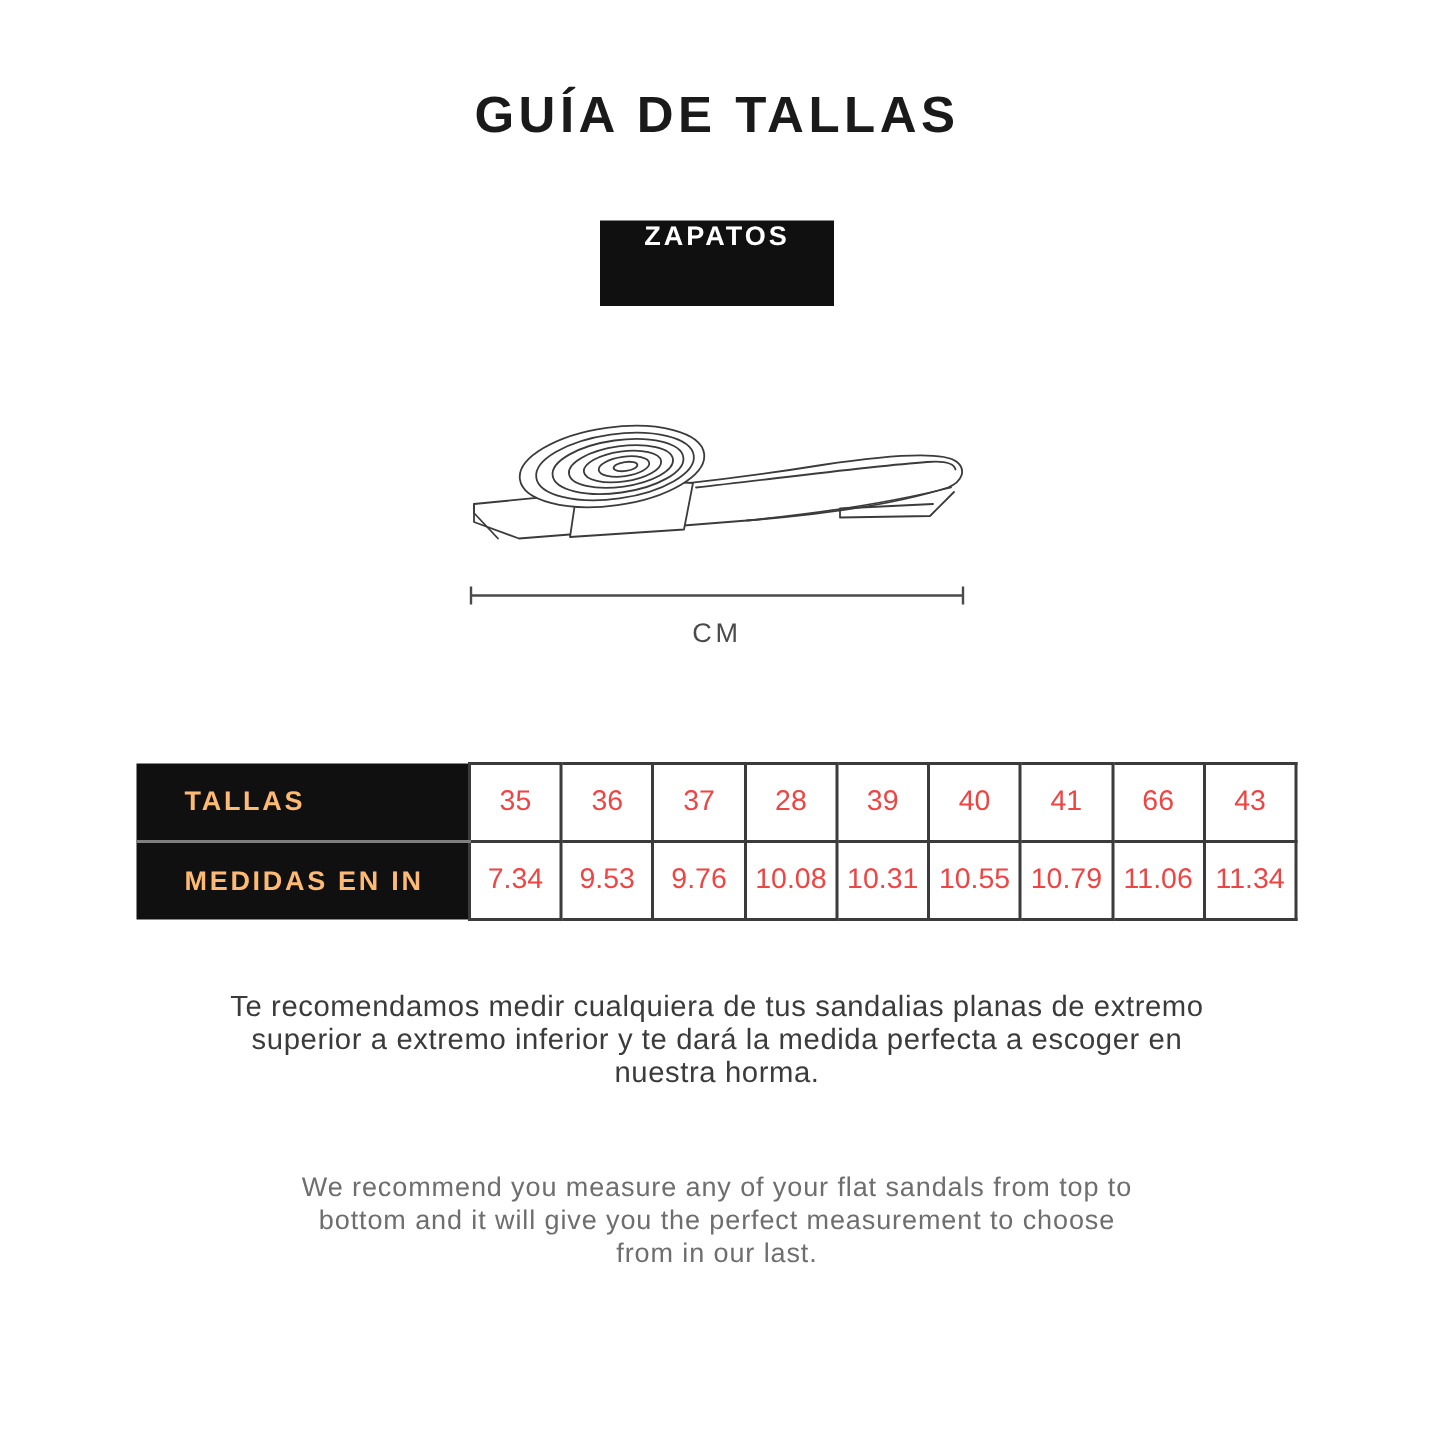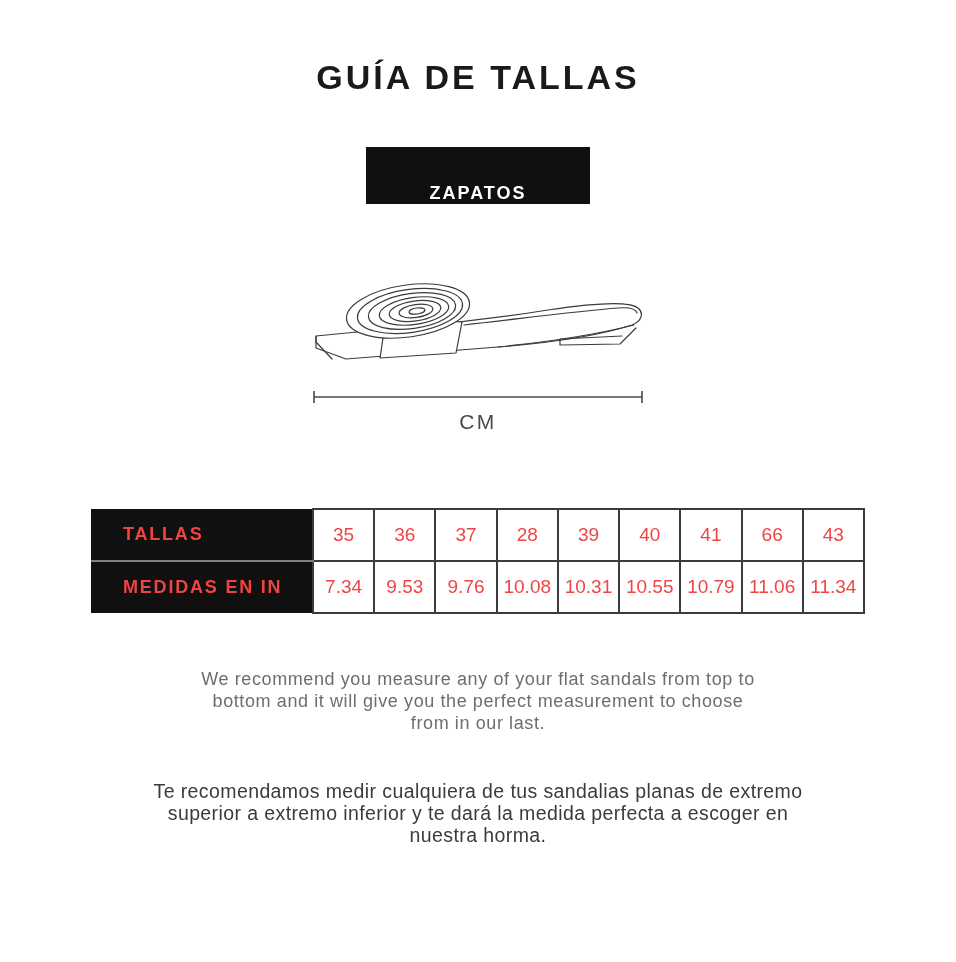--- a/index.html
+++ b/index.html
@@ -11,32 +11,32 @@
   }
   *{box-sizing:border-box;}
   html,body{margin:0;padding:0;background:#ffffff;}
   body{font-family:"Liberation Sans", sans-serif; color:var(--text-dark);}
   .page{width:956px; min-height:962px; margin:0 auto; background:#fff;
         display:flex; flex-direction:column; align-items:center; overflow:hidden;}
 
   .title{margin:57px 0 0 0; font-size:34px; line-height:40px; font-weight:700;
          letter-spacing:3px; color:#1a1a1a; text-align:center;}
 
-  .cat-btn{margin-top:50px; width:224px; height:57px; background:var(--black);
-           display:flex; align-items:flex-end; justify-content:center; cursor:pointer;}
+  .cat-btn{margin-top:50px; width:156px; height:57px; background:var(--black);
+           display:flex; align-items:flex-start; justify-content:center; cursor:pointer;}
   .cat-btn span{color:#ffffff; font-size:18px; font-weight:700; letter-spacing:2px;}
 
   .figure{margin-top:74px; width:360px; height:95px;}
   .ruler{margin-top:16px; width:332px; height:16px;}
-  .unit{margin-top:7px; font-size:21px; line-height:20px; letter-spacing:2.5px;
+  .unit{margin-top:7px; font-size:18px; line-height:20px; letter-spacing:2.5px;
         color:#4a4a4a; text-align:center;}
 
   table.size-table{margin-top:76px; width:774px; border-collapse:collapse;
                    table-layout:fixed;}
-  table.size-table th{width:222px; background:var(--black); color:#ef4444;
+  table.size-table th{width:222px; background:var(--black); color:#fdba74;
         font-size:18px; font-weight:700; letter-spacing:1.8px; text-align:left;
         padding:0 0 0 32px; height:52px;
         border-bottom:2px solid var(--header-divider);}
   table.size-table tr:last-child th{border-bottom:none;}
   table.size-table td{border:2px solid var(--border-dark); color:#ef4444;
         font-size:19px; text-align:center; height:52px; padding:0;}
 
   .note{white-space:pre-line; text-align:center;}
   .note-es{margin:46px 0 0 0; font-size:19.5px; line-height:22px;
            letter-spacing:0.4px; color:var(--text-dark); max-width:700px;}
@@ -113,21 +113,21 @@
           <td>10.08</td>
           <td>10.31</td>
           <td>10.55</td>
           <td>10.79</td>
           <td>11.06</td>
           <td>11.34</td>
         </tr>
       </tbody>
   </table>
 
+  <p class="note note-es">Te recomendamos medir cualquiera de tus sandalias planas de extremo
+superior a extremo inferior y te dará la medida perfecta a escoger en
+nuestra horma.</p>
+
   <p class="note note-en">We recommend you measure any of your flat sandals from top to
 bottom and it will give you the perfect measurement to choose
 from in our last.</p>
 
-  <p class="note note-es">Te recomendamos medir cualquiera de tus sandalias planas de extremo
-superior a extremo inferior y te dará la medida perfecta a escoger en
-nuestra horma.</p>
-
 </div>
 
 </body></html>

